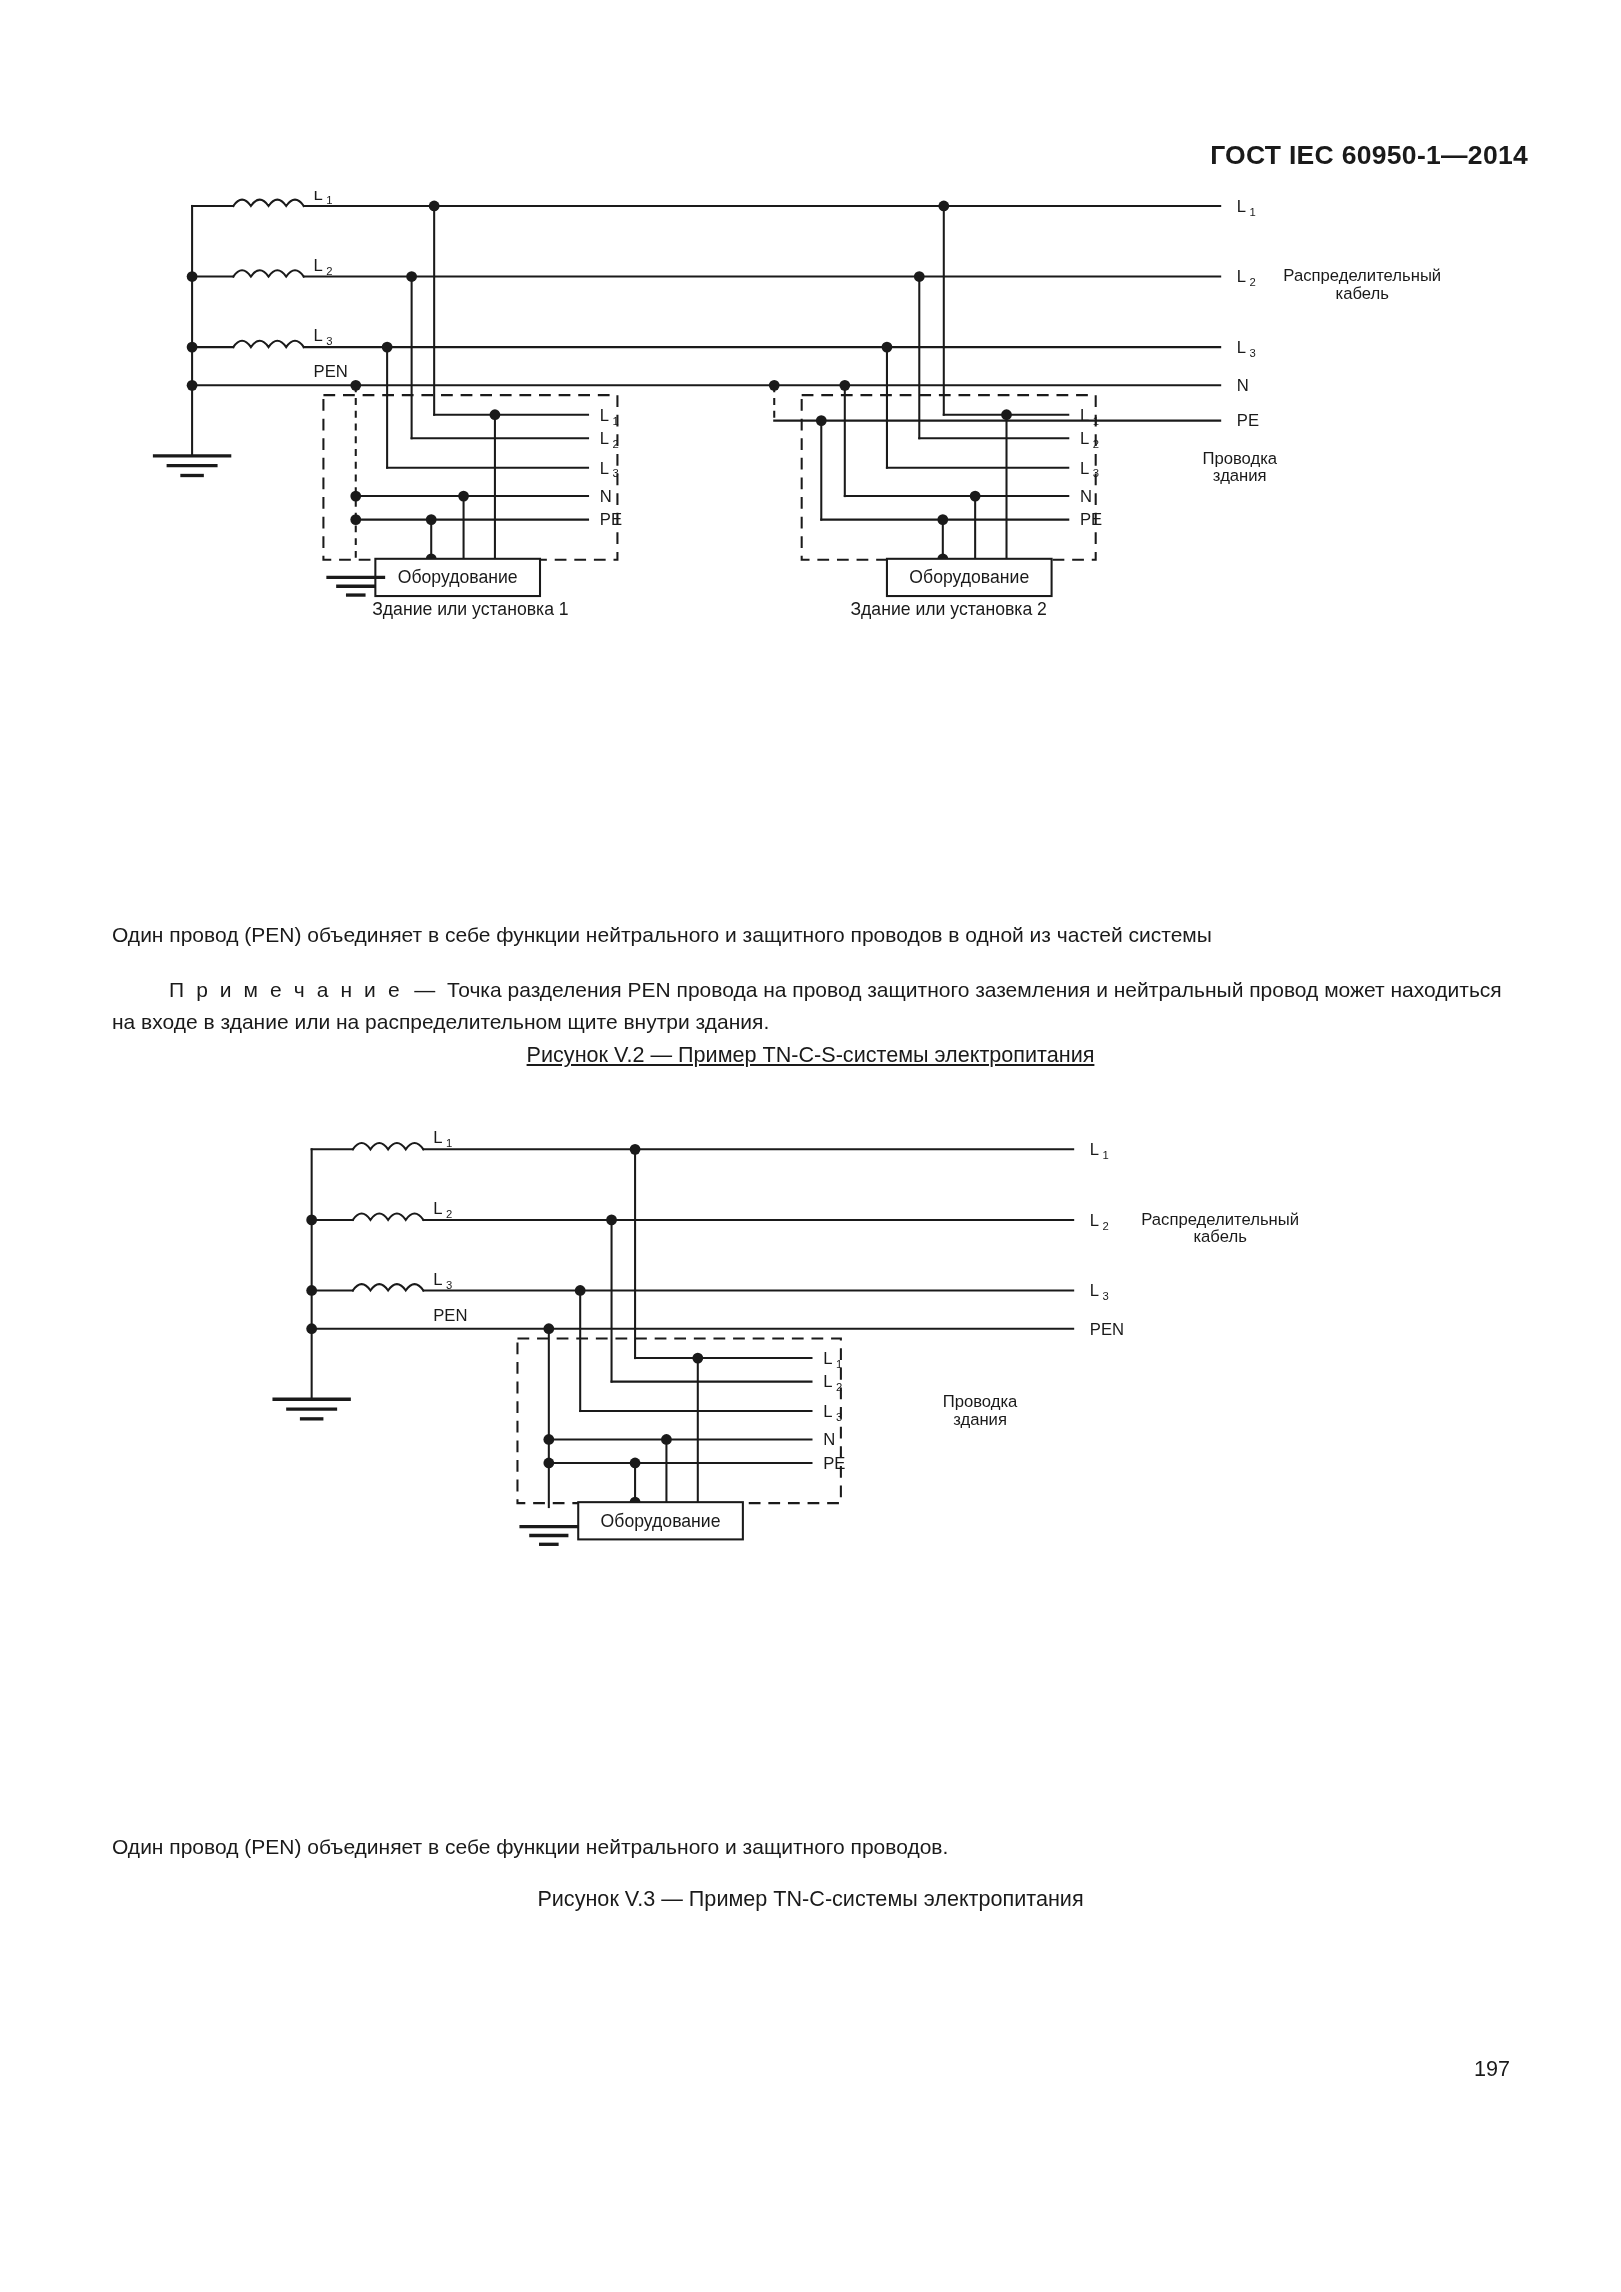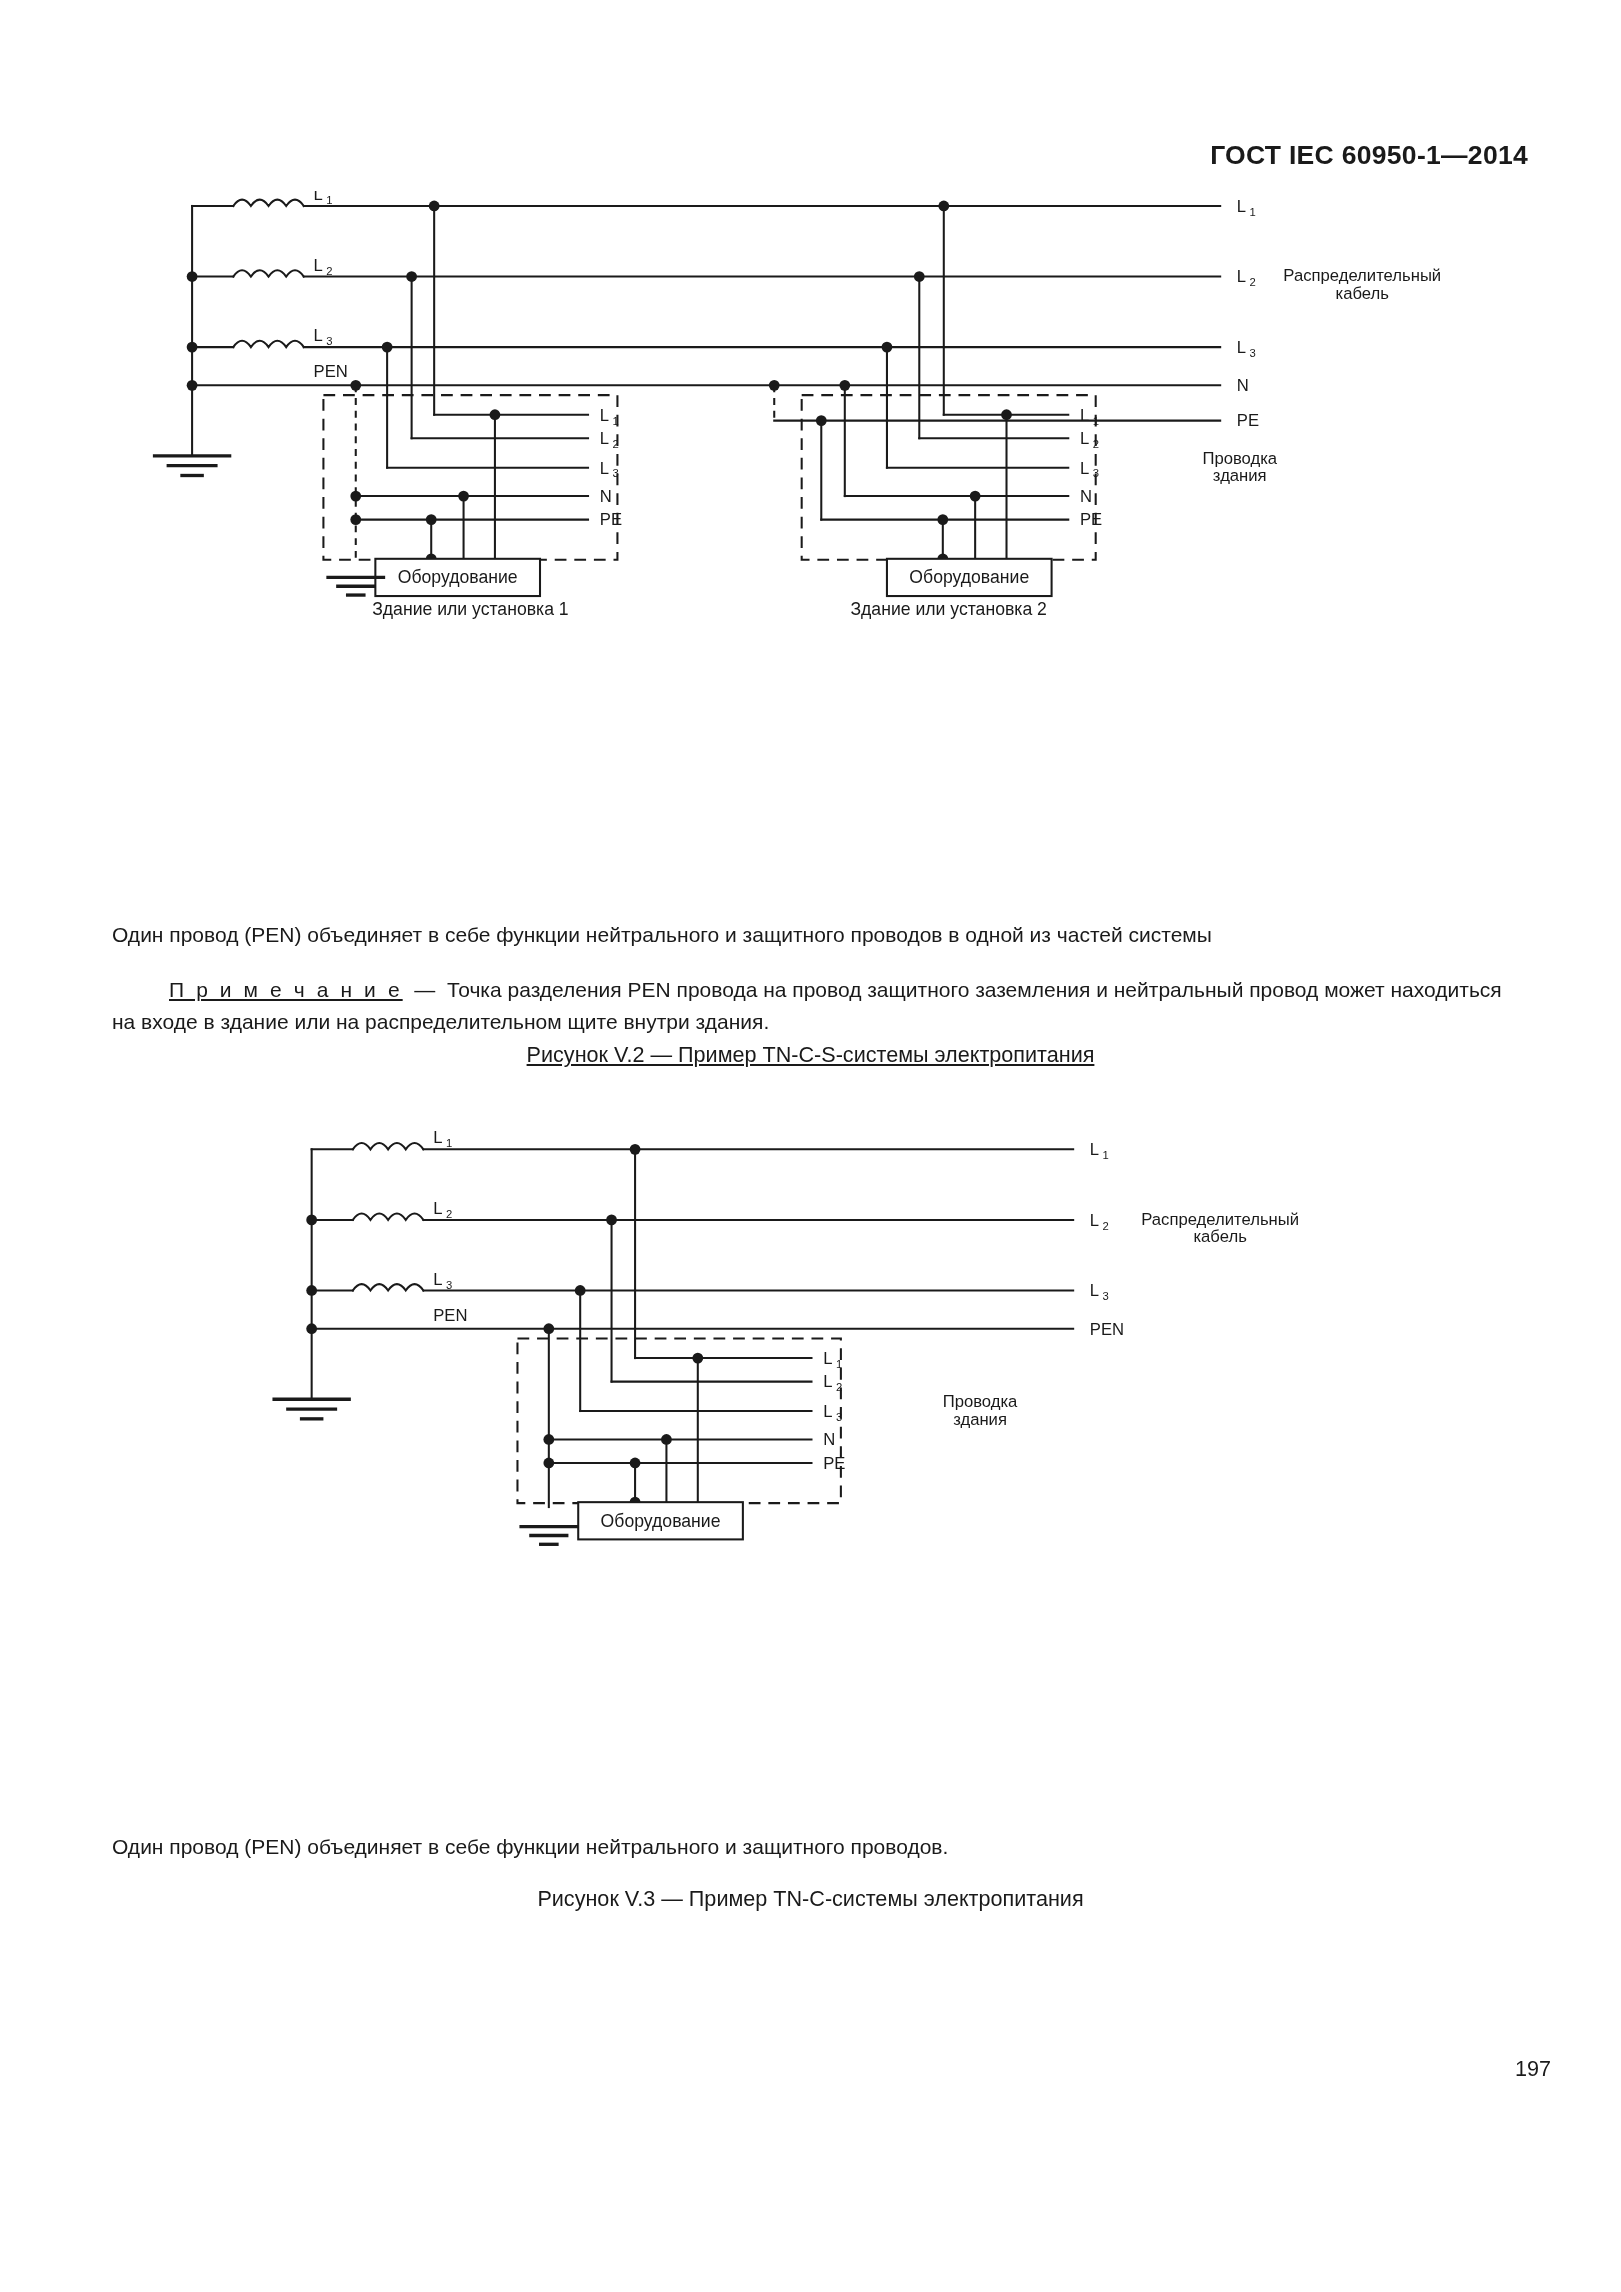--- a/index.html
+++ b/index.html
@@ -36,28 +36,28 @@
   .lblc  { font-size:17px; text-anchor:middle; }
   .sub   { font-size:11.5px; }
   .eq    { font-size:18px; text-anchor:middle; }
 
   .body-text {
     position:absolute; left:0; width:1621px;
     box-sizing:border-box;
     padding:0 112px;
     font-size:21px; line-height:32px;
   }
-  .note-lead { letter-spacing:3.1px;text-decoration:underline; }
+  .note-lead { letter-spacing:3.1px; }
   .caption {
     position:absolute; left:0; width:1621px; text-align:center;
     font-size:21.6px;
   }
   .pagenum {
     position:absolute; left:0; width:1621px; text-align:right;
-    padding-right:70px; box-sizing:border-box;
+    padding-right:111px; box-sizing:border-box;
     font-size:21.6px; top:2056px;
   }
   #text-v2-line   { top:919px; }
   #note-v2        { top:974px; text-indent:57px; }
   #caption-v2     { top:1042px;text-decoration:underline; }
   #text-v3-line   { top:1831px; }
   #caption-v3     { top:1886px; }
 </style>
 </head>
 <body>

